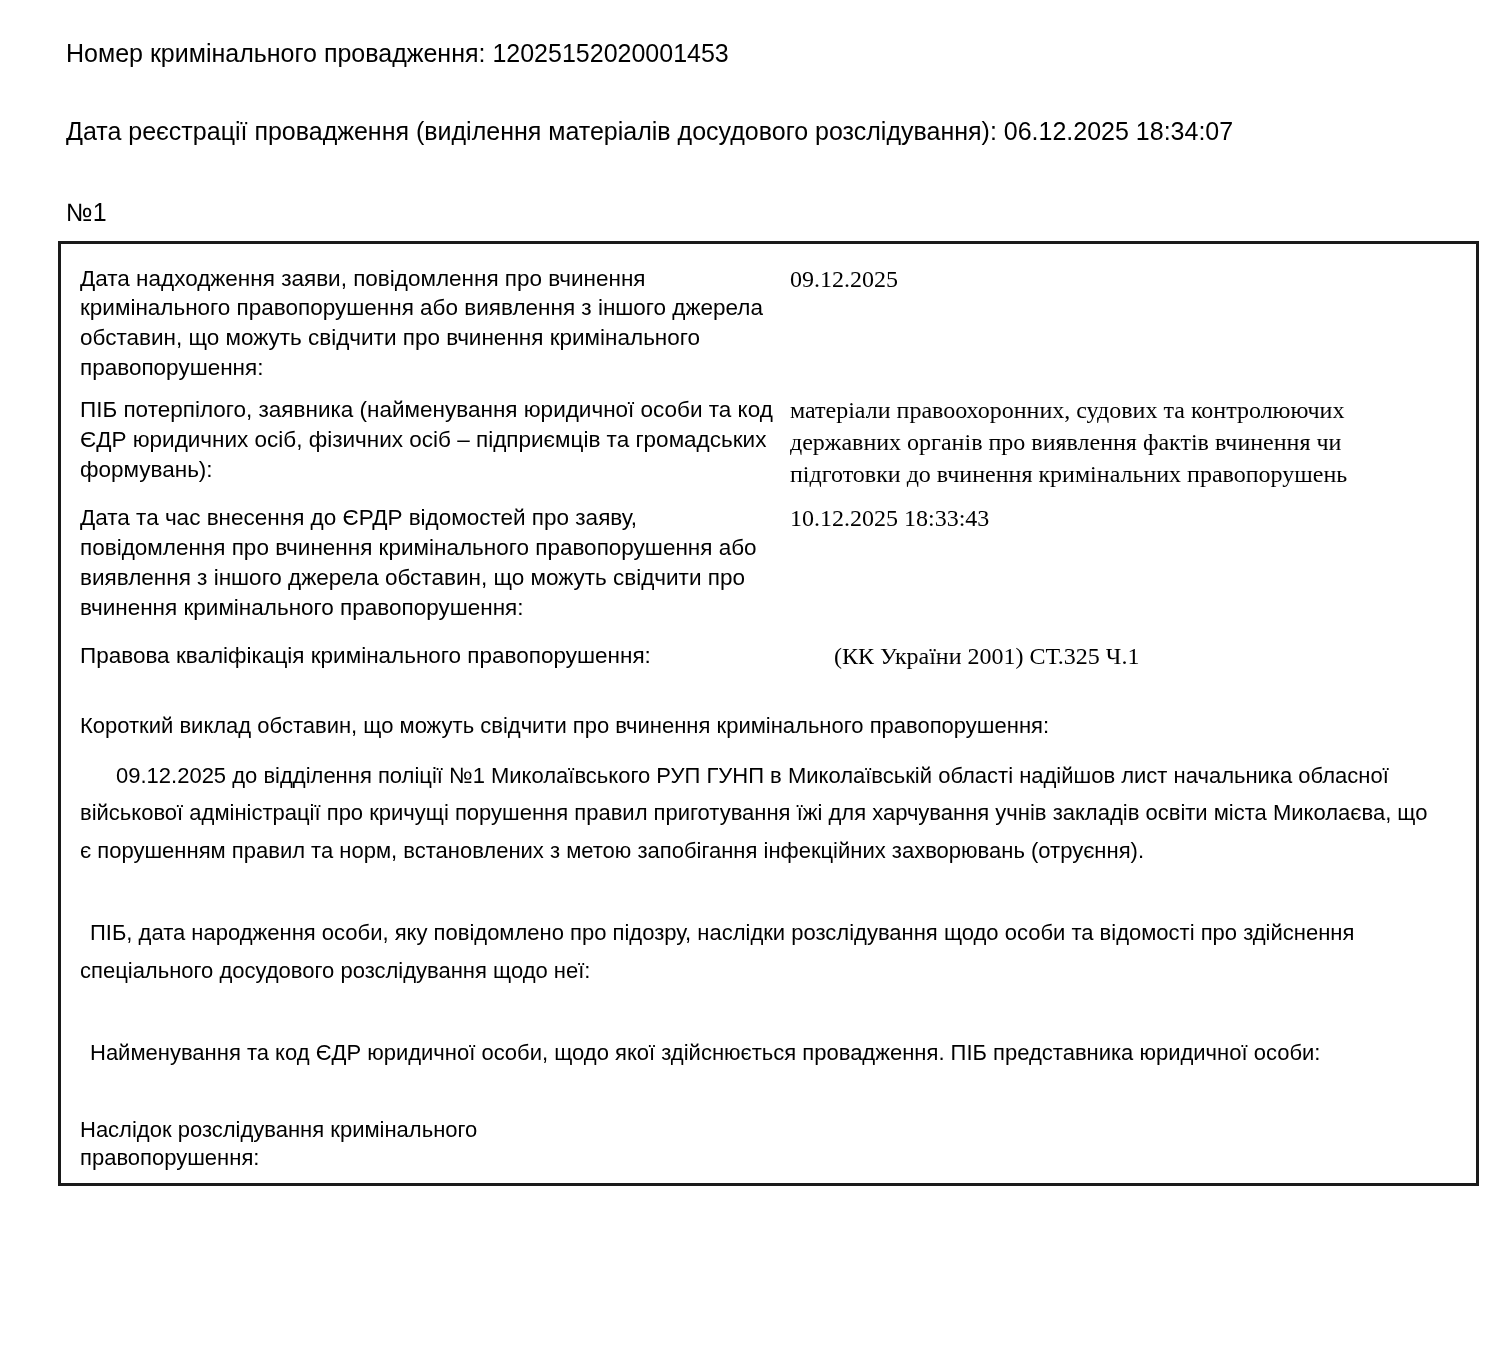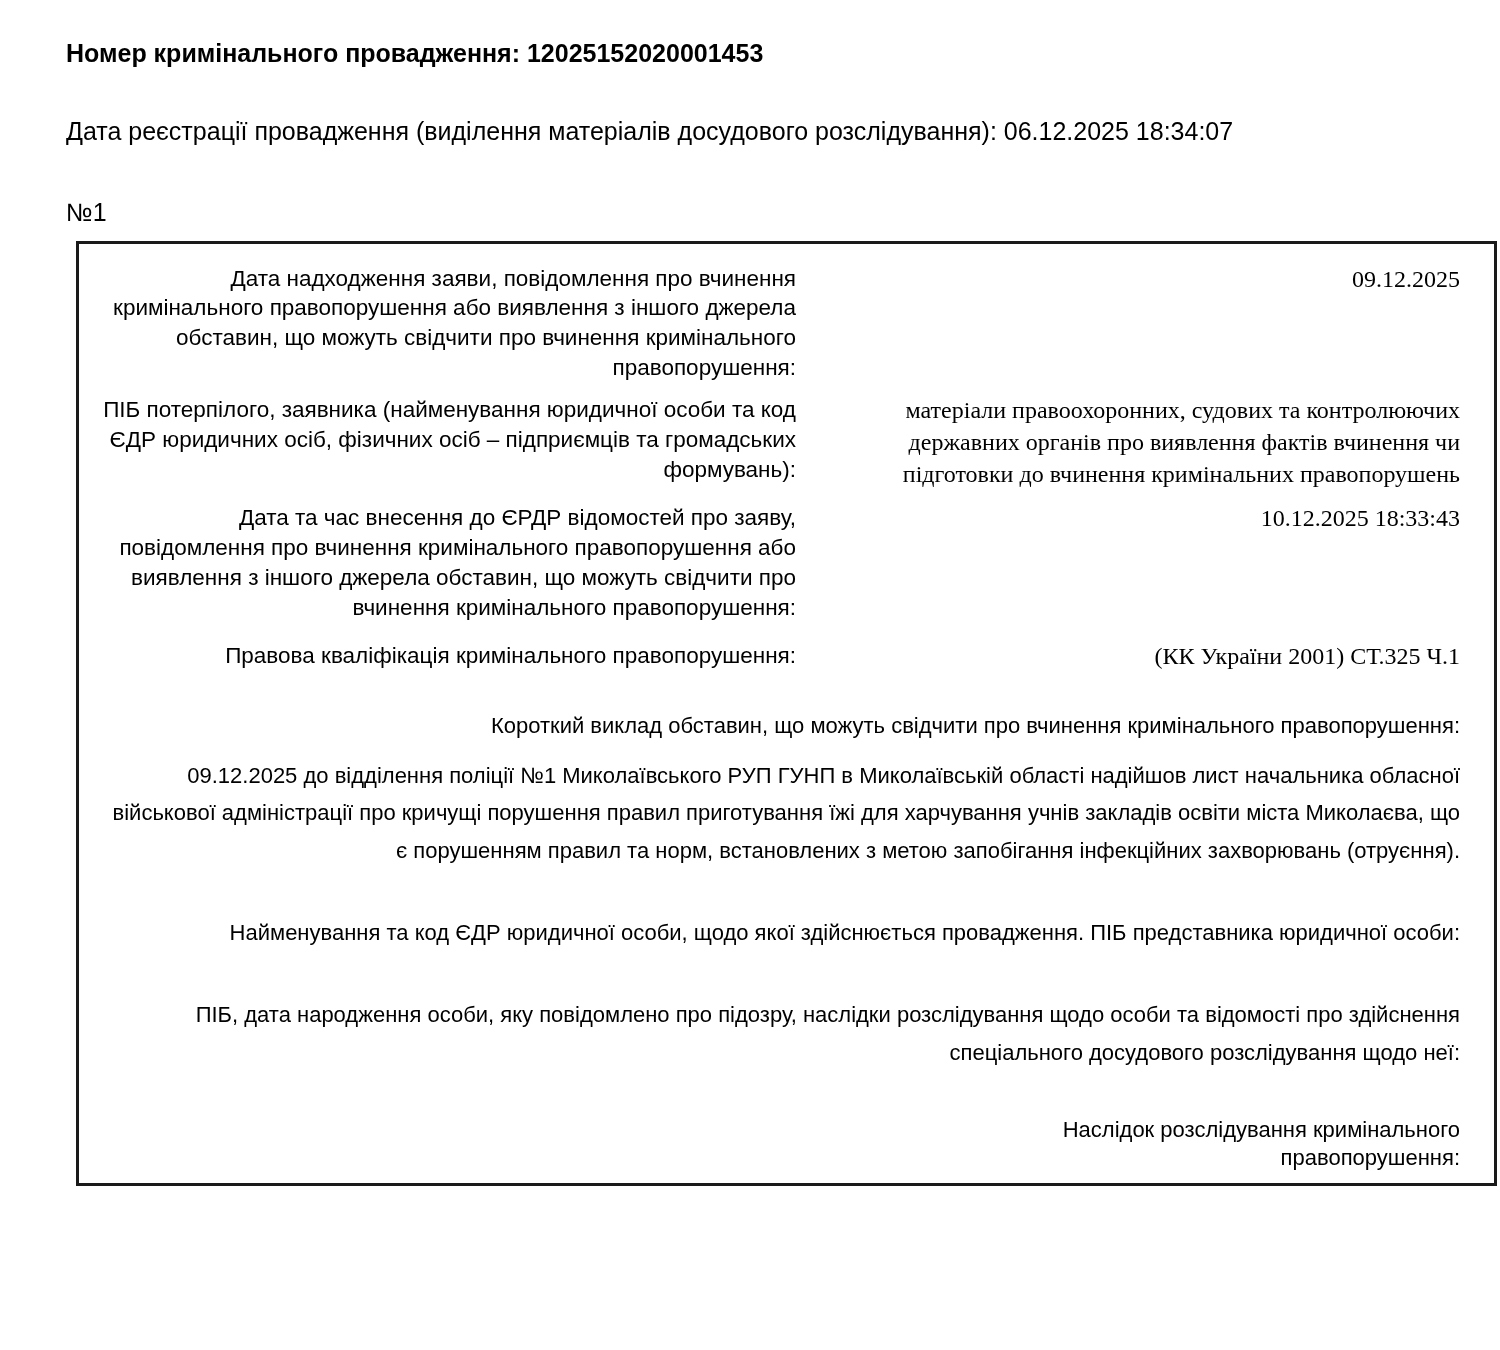--- a/index.html
+++ b/index.html
@@ -33,37 +33,36 @@
   .title-line-1 { display: block; }
   .title-line-2 { display: block; }
 
   
   .meta {
     margin: 0 0 0 66px;
     width: 1340px;
     font-size: 25px;
     line-height: 1.42;
   }
-  .meta-case-number { margin-top: 36px; font-weight: bold; }
+  .meta-case-number { margin-top: 36px; }
   .meta-reg-date { margin-top: 42px; }
   .section-marker {
     margin-top: 46px;
     font-size: 25px;
   }
 
   
   .record-table {
     position: relative;
-    margin: 10px 0 0 76px;
+    margin: 10px 0 0 58px;
     width: 1421px;
     min-height: 872px;
     border: 3px solid #1a1a1a;
     box-sizing: border-box;
-    padding: 14px 16px 10px 0;
-    text-align: right;
+    padding: 14px 4px 10px 0;
   }
   .row {
     display: flex;
     align-items: flex-start;
     padding: 6px 18px 6px 19px;
   }
   .row .cell-label {
     width: 710px;
     flex: 0 0 710px;
     font-size: 22.5px;
@@ -134,23 +133,23 @@
     </div>
 
     <div class="free-block free-heading">Короткий виклад обставин, що можуть свідчити про вчинення кримінального правопорушення:</div>
 
     <div class="free-block narrative">
       <p class="indent-1">09.12.2025 до відділення поліції №1 Миколаївського РУП ГУНП в Миколаївській області надійшов лист начальника обласної</p>
       <p>військової адміністрації про кричущі порушення правил приготування їжі для харчування учнів закладів освіти міста Миколаєва, що</p>
       <p>є порушенням правил та норм, встановлених з метою запобігання інфекційних захворювань (отруєння).</p>
     </div>
 
+    <div class="free-block block-suspect indent-small">ПІБ, дата народження особи, яку повідомлено про підозру, наслідки розслідування щодо особи та відомості про здійснення спеціального досудового розслідування щодо неї:</div>
+
     <div class="free-block block-entity indent-small">Найменування та код ЄДР юридичної особи, щодо якої здійснюється провадження. ПІБ представника юридичної особи:</div>
-
-    <div class="free-block block-suspect indent-small">ПІБ, дата народження особи, яку повідомлено про підозру, наслідки розслідування щодо особи та відомості про здійснення спеціального досудового розслідування щодо неї:</div>
 
     <div class="free-block block-outcome">
       <span class="l1">Наслідок розслідування кримінального</span>
       <span class="l2">правопорушення:</span>
     </div>
 
   </div>
 
 </div>
 

